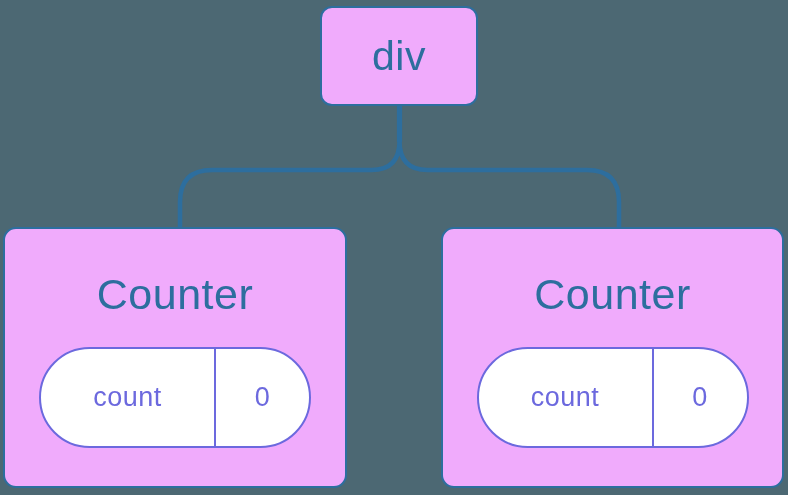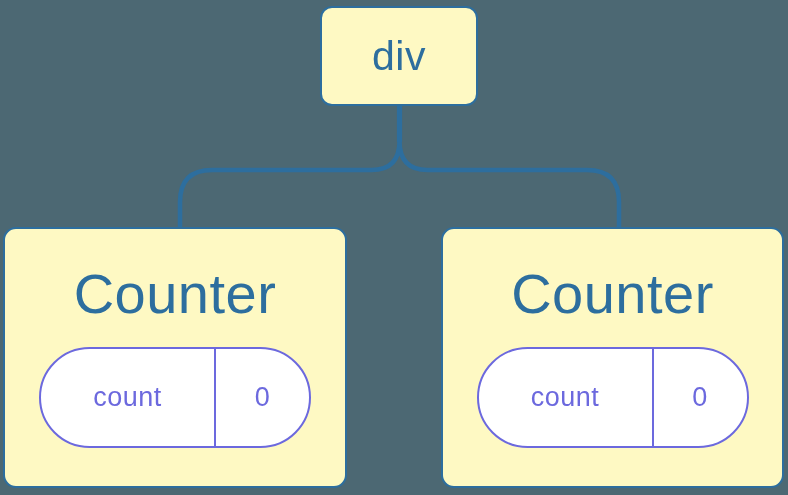--- a/index.html
+++ b/index.html
@@ -18,21 +18,21 @@
   .connector-svg {
     position: absolute;
     left: 0;
     top: 0;
     width: 788px;
     height: 495px;
     pointer-events: none;
   }
   .node {
     position: absolute;
-    background: #fef9c3;
+    background: #f0abfc;
     border: 2.5px solid #2D6E9E;
     box-sizing: border-box;
   }
   .root-node {
     left: 320px;
     top: 6px;
     width: 158px;
     height: 100px;
     border-radius: 12px;
     display: flex;
@@ -52,21 +52,21 @@
     border-radius: 13px;
     display: flex;
     flex-direction: column;
     align-items: center;
   }
   .counter-node.left  { left: 3px; }
   .counter-node.right { left: 441px; width: 343px; }
   .counter-title {
     margin-top: 38px;
     line-height: 54px;
-    font-size: 56px;
+    font-size: 43px;
     font-weight: 500;
     color: #2D6E9E;
     letter-spacing: 0.5px;
   }
   .state-pill {
     margin-top: 26px;
     width: 272px;
     height: 101px;
     border: 2px solid #6C69DE;
     border-radius: 51px;

